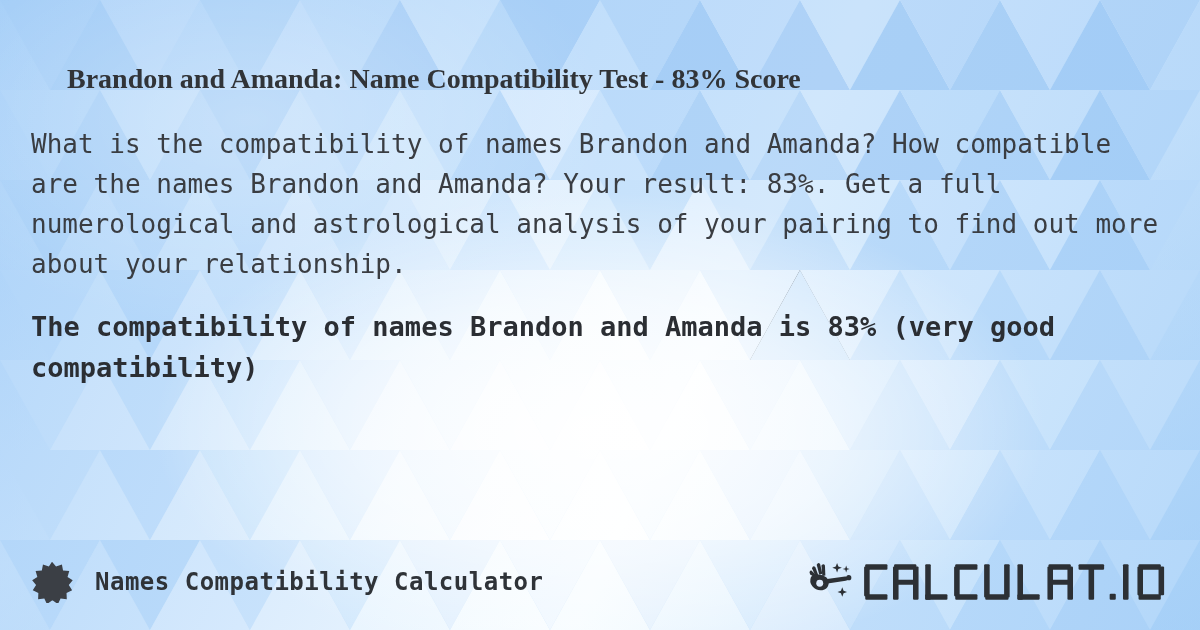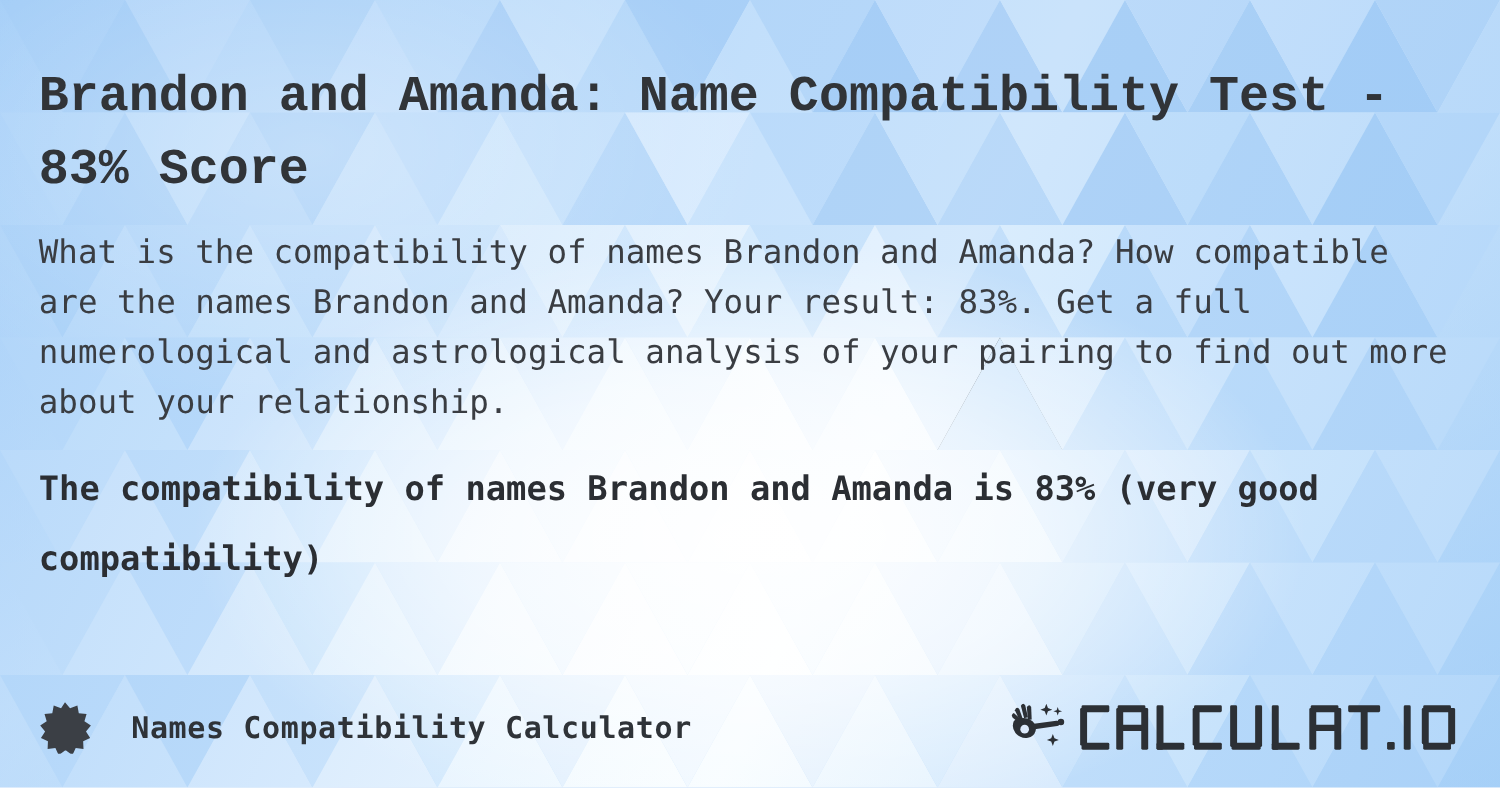--- a/index.html
+++ b/index.html
@@ -33,64 +33,65 @@
     pointer-events:none;
   }
 
   
   #content {
     position:absolute; inset:0;
     padding:30px 30px 0 31px;
   }
 
   .title {
-    font-family:Liberation Mono, monospace;
+    font-family:Liberation Serif, serif;
     font-weight:bold;
-    font-size:40px;
+    font-size:28px;
     line-height:58px;
     letter-spacing:0px;
     color:#313438;
     margin-top:20px;
     max-width:1140px;
+    margin-left:36px;
   }
 
   .desc {
     font-family:"DejaVu Sans Mono", monospace;
     font-weight:normal;
     font-size:26px;
     line-height:40px;
     color:#3a3d42;
     margin-top:16px;
     max-width:1140px;
   }
 
   .result {
     font-family:"DejaVu Sans Mono", monospace;
     font-weight:bold;
     font-size:27px;
-    line-height:56px;
+    line-height:41px;
     color:#2b2e33;
     margin-top:22px;
     max-width:1140px;
   }
 
   
   #footer {
     position:absolute;
     left:31px; right:26px; bottom:22px;
     height:52px;
     display:flex;
     align-items:center;
     justify-content:space-between;
   }
 
   .brand {
     display:flex;
     align-items:center;
-    gap:32px;
+    gap:22px;
   }
   .brand-label {
     font-family:"DejaVu Sans Mono", monospace;
     font-weight:bold;
     font-size:24px;
     letter-spacing:0.5px;
     color:#2f3338;
     white-space:nowrap;
   }
   .starburst { width:42px; height:42px; display:block; flex:none; }

